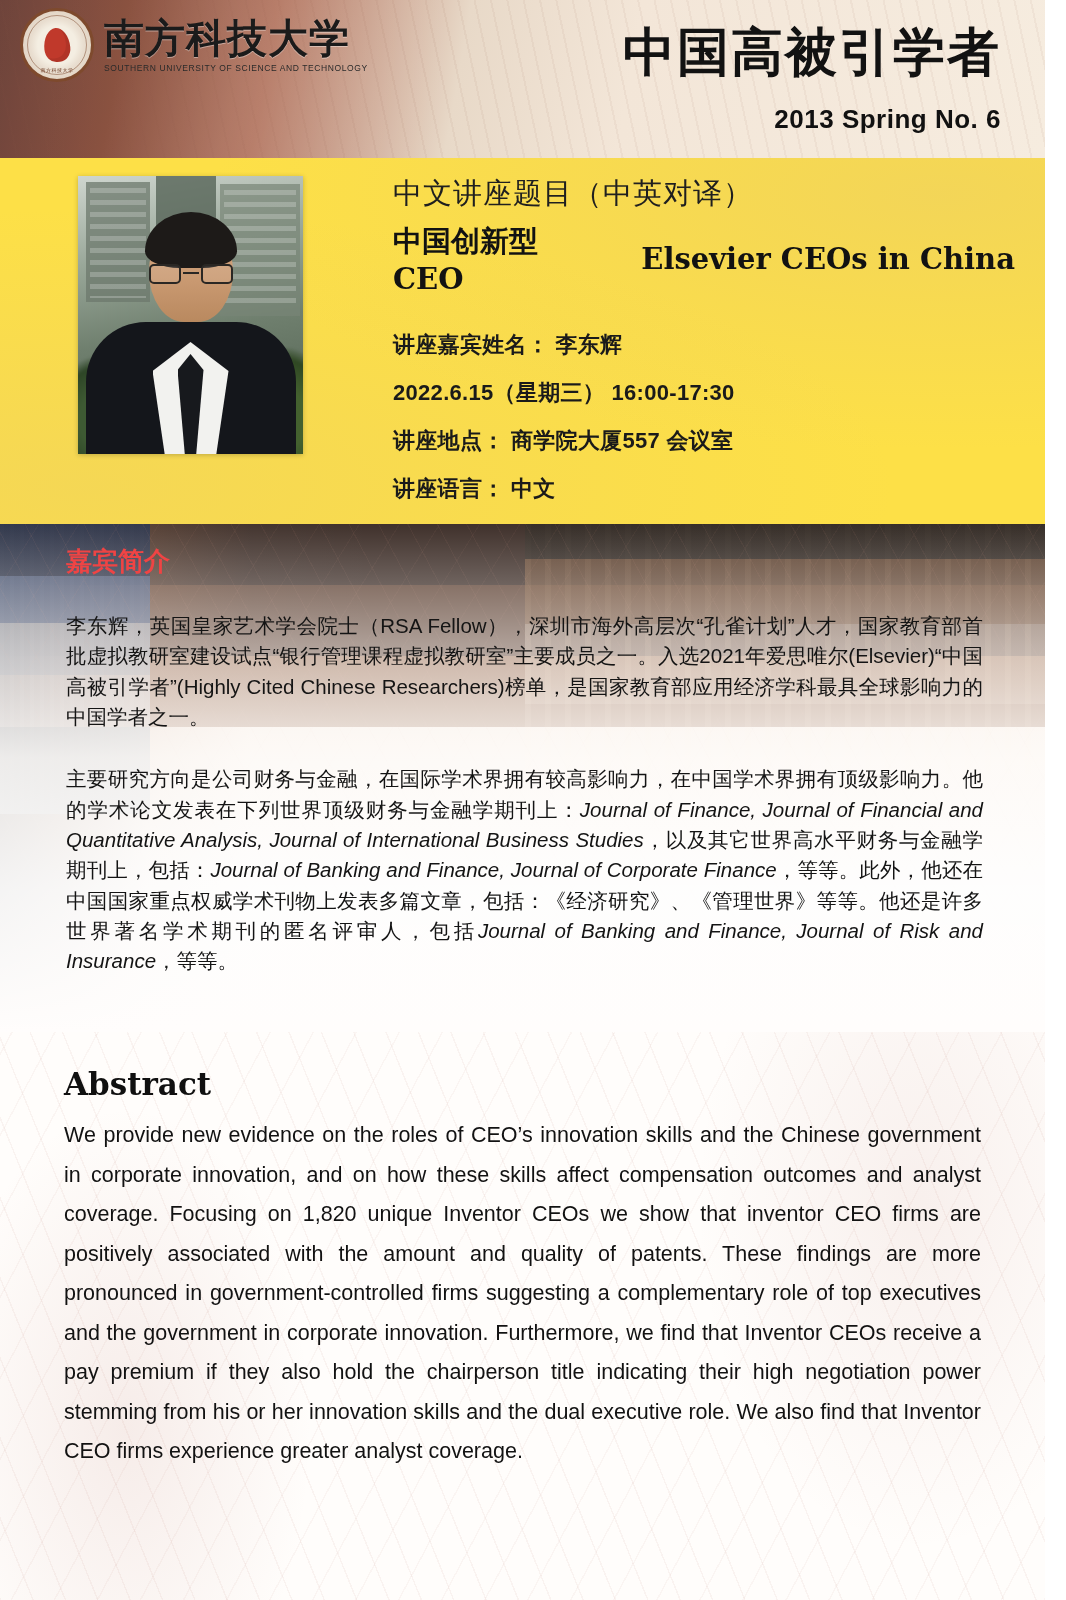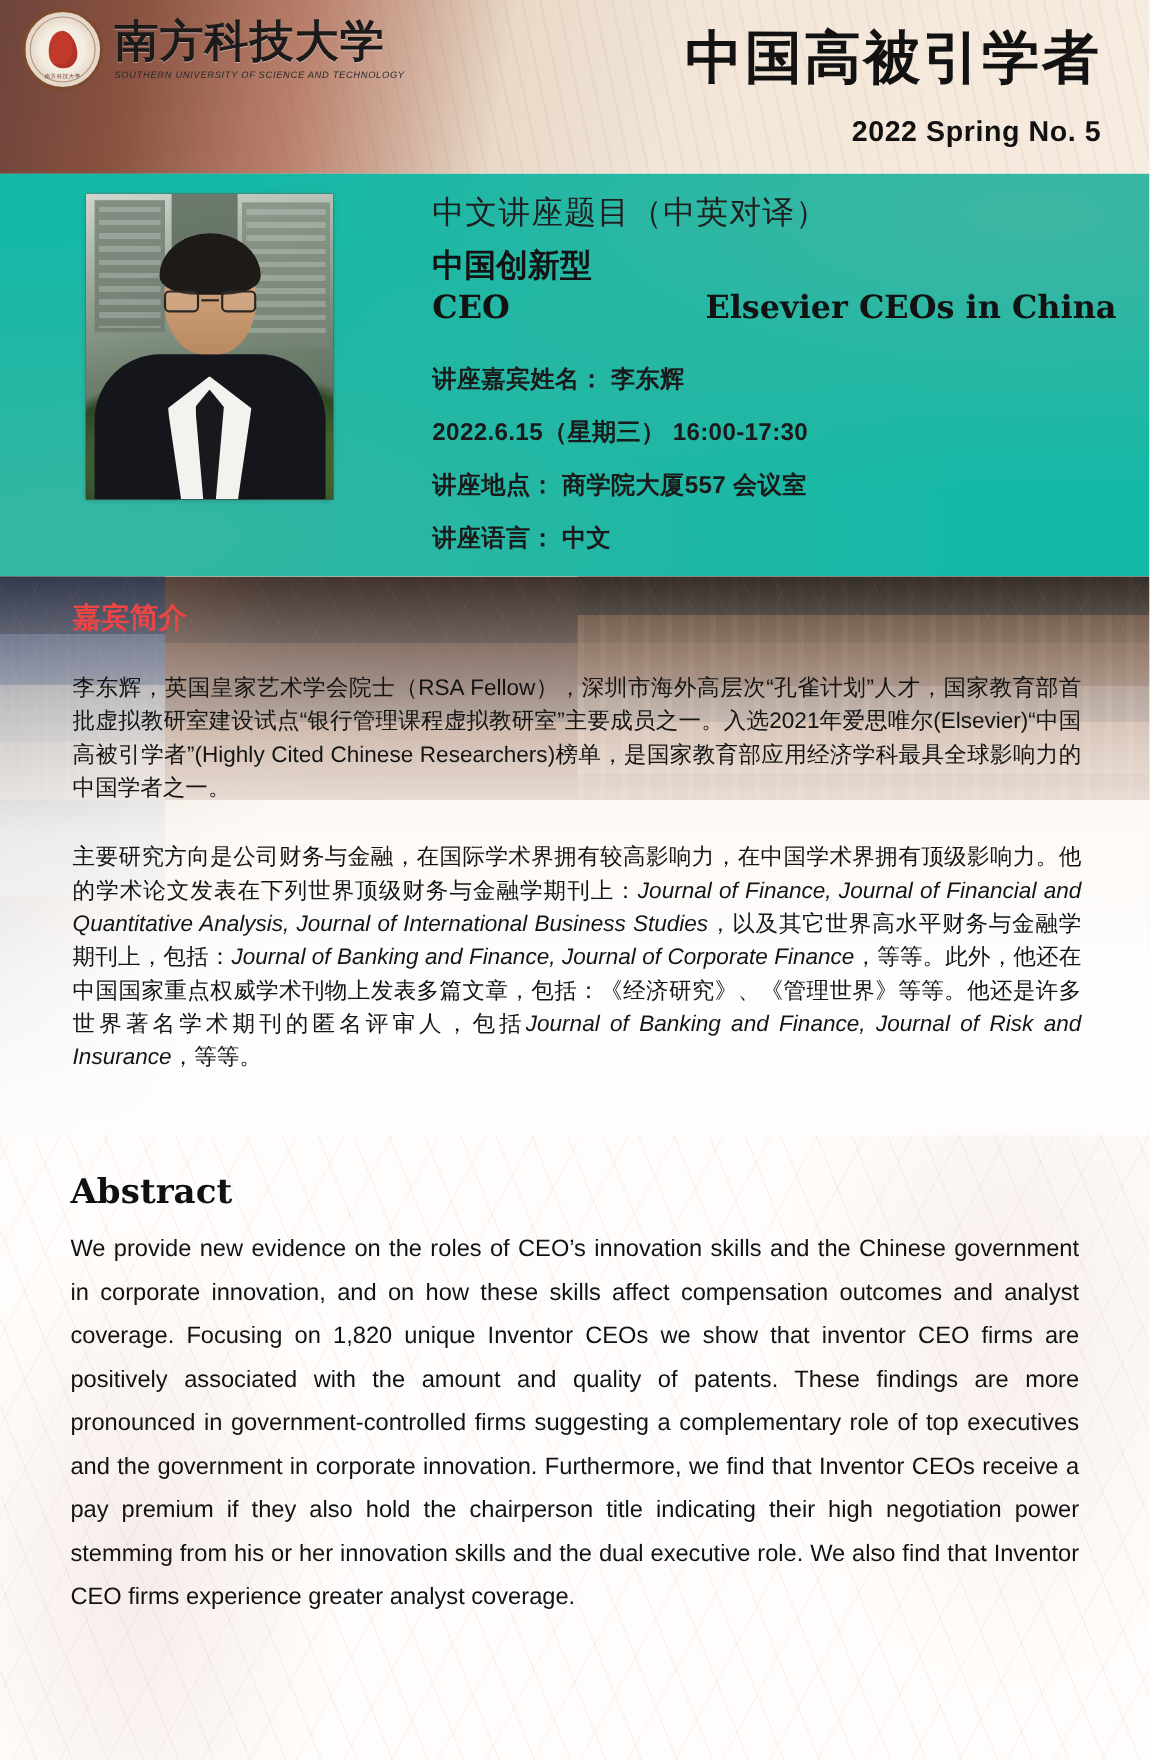--- a/index.html
+++ b/index.html
@@ -83,21 +83,20 @@
     line-height: 1;
     letter-spacing: 1px;
     text-shadow: 0 1px 0 rgba(255,255,255,0.4);
   }
   .logo-name-en {
     font-size: 8.5px;
     letter-spacing: 0.6px;
     color: #2a2a2a;
     margin-top: 5px;
     white-space: nowrap;
-    font-style: italic;
   }
   .header-title {
     position: absolute;
     right: 44px;
     top: 18px;
     font-family: "DejaVu Serif", serif;
     font-size: 52px;
     font-weight: bold;
     color: #121212;
     letter-spacing: 2px;
@@ -112,21 +111,21 @@
     color: #111;
     z-index: 3;
     letter-spacing: 0.5px;
   }
 
   
   .info-band {
     position: relative;
     width: 100%;
     height: 366px;
-    background: #14b8a6;
+    background: #fde047;
     overflow: hidden;
     padding-left: 12px;
   }
   .info-band::before {
     content: "";
     position: absolute;
     inset: 0;
     background:
       radial-gradient(ellipse at 90% 10%, rgba(208,176,146,0.22), transparent 55%),
       radial-gradient(ellipse at 8% 90%, rgba(208,176,146,0.18), transparent 60%);
@@ -232,21 +231,21 @@
   }
   .title-cn-label {
     font-family: "DejaVu Serif", serif;
     font-size: 29px;
     color: #1f1f1f;
     letter-spacing: 1px;
     margin-bottom: 8px;
   }
   .title-row {
     display: flex;
-    align-items: flex-end;
+    align-items: center;
     gap: 66px;
     margin-bottom: 34px;
   }
   .title-cn {
     font-family: "DejaVu Serif", serif;
     font-size: 29px;
     font-weight: bold;
     color: #121212;
   }
   .title-en {
@@ -375,21 +374,21 @@
         <div class="ring-text"></div>
         <div class="flame"></div>
         <div class="seal-sub">南方科技大学</div>
       </div>
       <div>
         <div class="logo-name-cn">南方科技大学</div>
         <div class="logo-name-en">SOUTHERN UNIVERSITY OF SCIENCE AND TECHNOLOGY</div>
       </div>
     </div>
     <div class="header-title">中国高被引学者</div>
-    <div class="header-issue">2022 Spring No. 5</div>
+    <div class="header-issue">2013 Spring No. 6</div>
   </div>
 
   <div class="info-band">
     <div class="portrait">
       <div class="bg-sky"></div>
       <div class="bld b1"></div>
       <div class="bld b2"></div>
       <div class="bld b3"></div>
       <div class="bwin" style="left:12px;top:12px;width:56px;height:110px;"></div>
       <div class="bwin" style="left:146px;top:14px;width:72px;height:120px;"></div>

